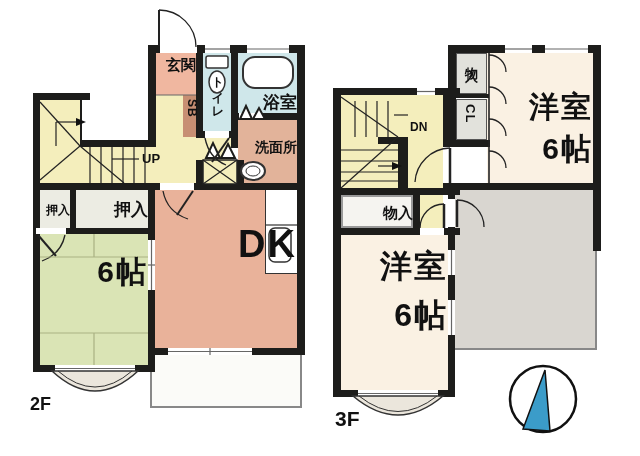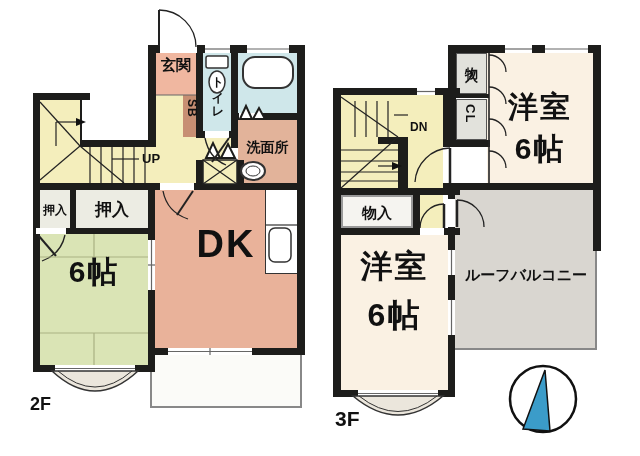--- a/index.html
+++ b/index.html
@@ -6,21 +6,21 @@
   #canvas{
     position:relative;width:640px;height:456px;background:#ffffff;overflow:hidden;
     font-family:"Liberation Sans","DejaVu Sans",sans-serif;color:#111;
   }
   .room{position:absolute;z-index:0;}
   .box{position:absolute;z-index:1;}
   .wall{position:absolute;background:var(--wall);z-index:2;}
   .opening{position:absolute;background:#ffffff;z-index:2;}
   svg.overlay{position:absolute;left:0;top:0;z-index:3;pointer-events:none;}
   .lbl{position:absolute;z-index:4;font-weight:bold;color:#111;white-space:nowrap;}
-  .ctr{text-align:center;}
+  .ctr{text-align:right;}
   .vtext{writing-mode:vertical-rl;letter-spacing:1px;}
   .room-title{letter-spacing:2px;}
 </style>
 </head>
 <body>
 
 <div id="canvas">
 
   <div class="room" style="left:156px;top:53px;width:40px;height:42px;background:var(--entrance-salmon);"></div>
   <div class="room" style="left:156px;top:95px;width:47px;height:88px;background:var(--hall-yellow);"></div>
@@ -227,20 +227,21 @@
 
     <g>
       <circle cx="543" cy="399" r="33" fill="#fff" stroke="#111" stroke-width="2.5"></circle>
       <polygon points="545,370 523,429 550,431" fill="var(--compass-blue)" stroke="#111" stroke-width="1.5"></polygon>
     </g>
   </svg>
 
   <div class="lbl ctr" style="left:156px;top:56px;width:40px;font-size:15px;">玄関</div>
   <div class="lbl vtext" style="left:185px;top:99px;height:38px;font-size:12px;">SB</div>
   <div class="lbl vtext" style="left:209px;top:68px;height:60px;font-size:12px;">トイレ</div>
+  <div class="lbl ctr" style="left:238px;top:91px;width:59px;font-size:17px;">浴室</div>
   <div class="lbl ctr" style="left:238px;top:139px;width:59px;font-size:14px;">洗面所</div>
   <div class="lbl" style="left:142px;top:151px;font-size:13px;">UP</div>
   <div class="lbl ctr" style="left:40px;top:202px;width:30px;font-size:12px;">押入</div>
   <div class="lbl ctr" style="left:76px;top:198px;width:72px;font-size:17px;">押入</div>
   <div class="lbl ctr room-title" style="left:40px;top:252px;width:108px;font-size:30px;line-height:40px;">
     <div>6帖</div>
   </div>
   <div class="lbl ctr room-title" style="left:155px;top:222px;width:142px;font-size:38px;line-height:44px;">
     <div>DK</div>
   </div>
@@ -251,16 +252,15 @@
   <div class="lbl" style="left:410px;top:120px;font-size:12px;">DN</div>
   <div class="lbl ctr room-title" style="left:487px;top:86px;width:106px;font-size:30px;line-height:42px;">
     <div>洋室</div>
     <div>6帖</div>
   </div>
   <div class="lbl ctr" style="left:341px;top:204px;width:72px;font-size:15px;">物入</div>
   <div class="lbl ctr room-title" style="left:341px;top:242px;width:107px;font-size:32px;line-height:49px;">
     <div>洋室</div>
     <div>6帖</div>
   </div>
-  <div class="lbl ctr" style="left:455px;top:266px;width:142px;font-size:15px;">ルーフバルコニー</div>
   <div class="lbl" style="left:335px;top:394px;font-size:21px;margin-top:13px;">3F</div>
 
 </div>
 
 </body></html>

